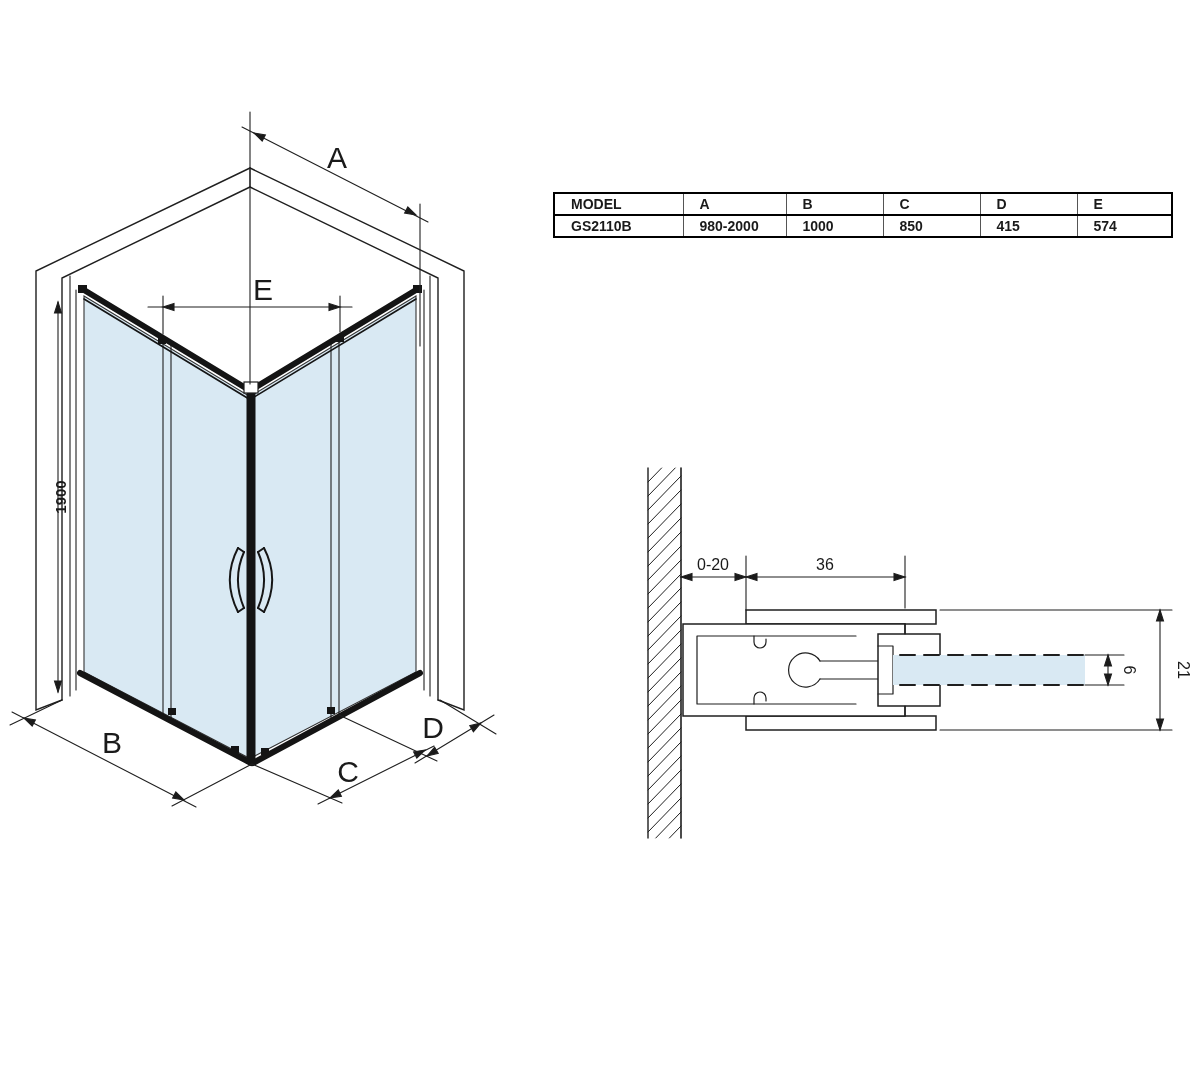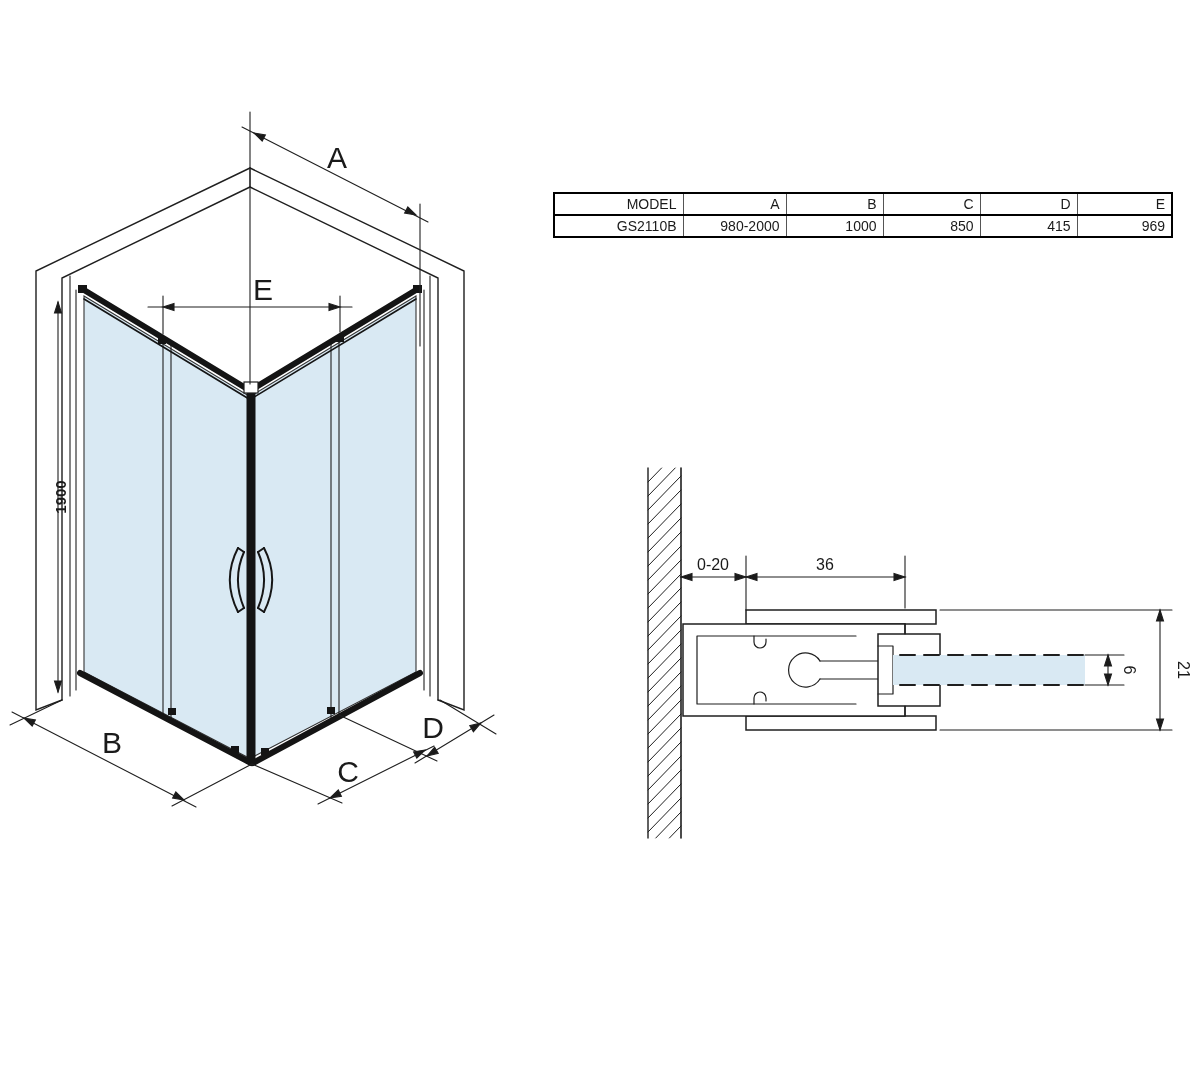--- a/index.html
+++ b/index.html
@@ -12,22 +12,22 @@
   .dim-letter{font-size:30px;font-family:"Liberation Sans",sans-serif;}
   .dim-small{font-size:16px;font-family:"Liberation Sans",sans-serif;}
   .dim-rot{font-size:15px;font-weight:600;font-family:"Liberation Sans",sans-serif;}
   table.dims-table{
     position:absolute;left:553px;top:192px;width:618px;
     border-collapse:collapse;table-layout:fixed;
     font-size:14px;color:#1a1a1a;
     border:2px solid #000;background:#fff;
   }
   table.dims-table th, table.dims-table td{
-    border:1px solid #555;text-align:right;vertical-align:middle;
-    height:20px;padding:0 6px;font-weight:400;white-space:nowrap;
+    border:1px solid #555;text-align:left;vertical-align:middle;
+    height:20px;padding:0 16px;font-weight:700;white-space:nowrap;
   }
   table.dims-table thead th{border-bottom:2px solid #000;}
 </style>
 </head>
 <body>
 
 <svg class="drawing" width="1200" height="1082" viewBox="0 0 1200 1082">
 
   <g stroke="#1f1f1f" stroke-width="1.4" fill="none" stroke-linecap="round">
 
@@ -237,16 +237,16 @@
       <th>E</th>
     </tr>
   </thead>
   <tbody>
     <tr>
       <td>GS2110B</td>
       <td>980-2000</td>
       <td>1000</td>
       <td>850</td>
       <td>415</td>
-      <td>969</td>
+      <td>574</td>
     </tr>
   </tbody>
 </table>
 
 </body></html>

